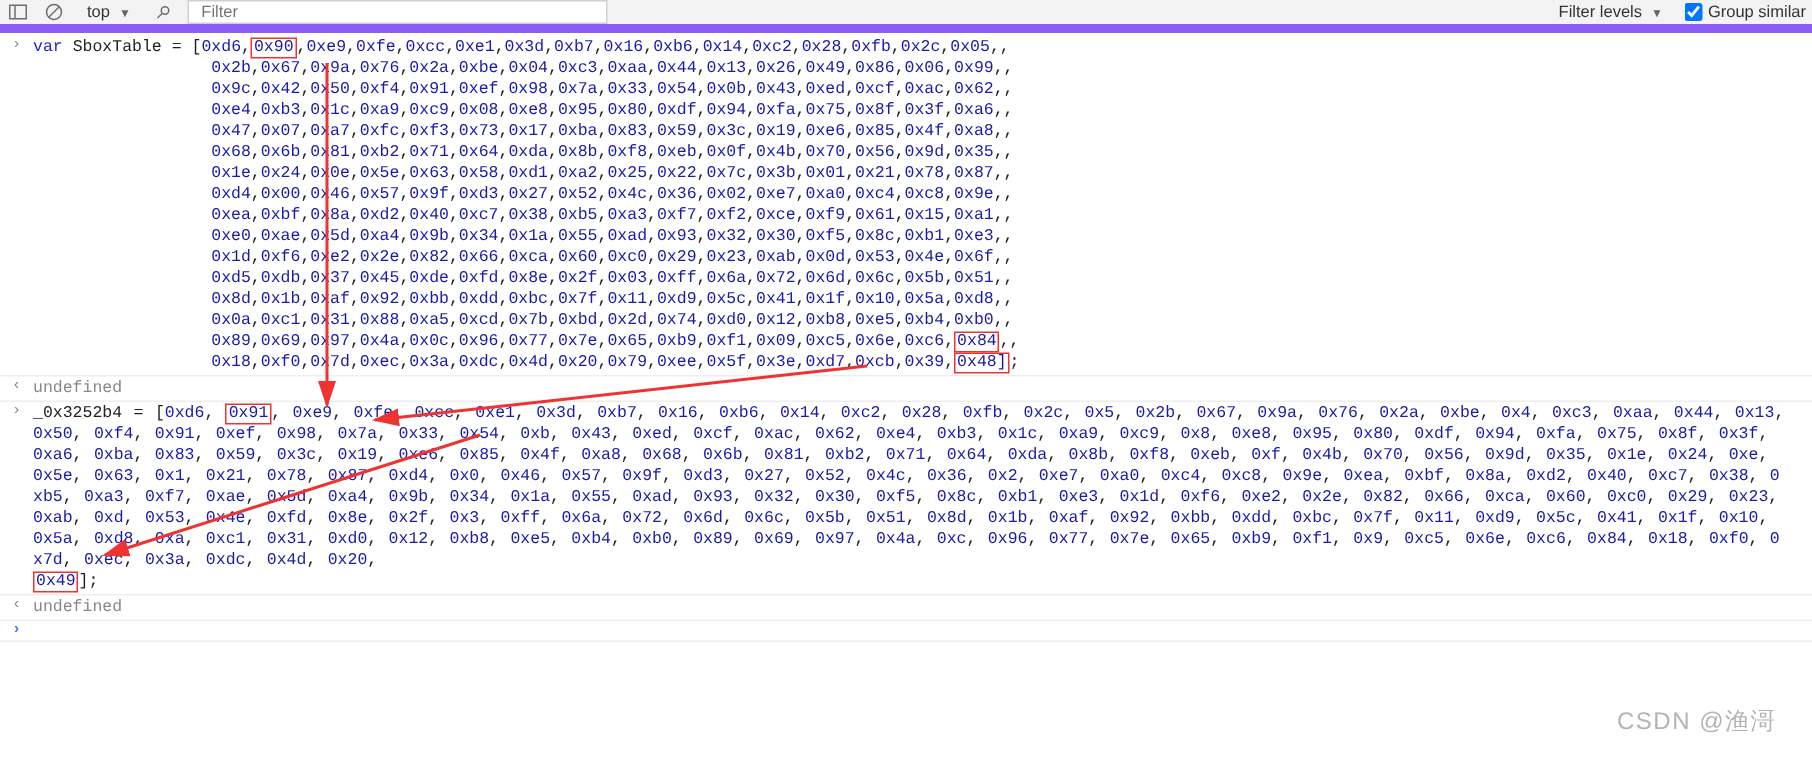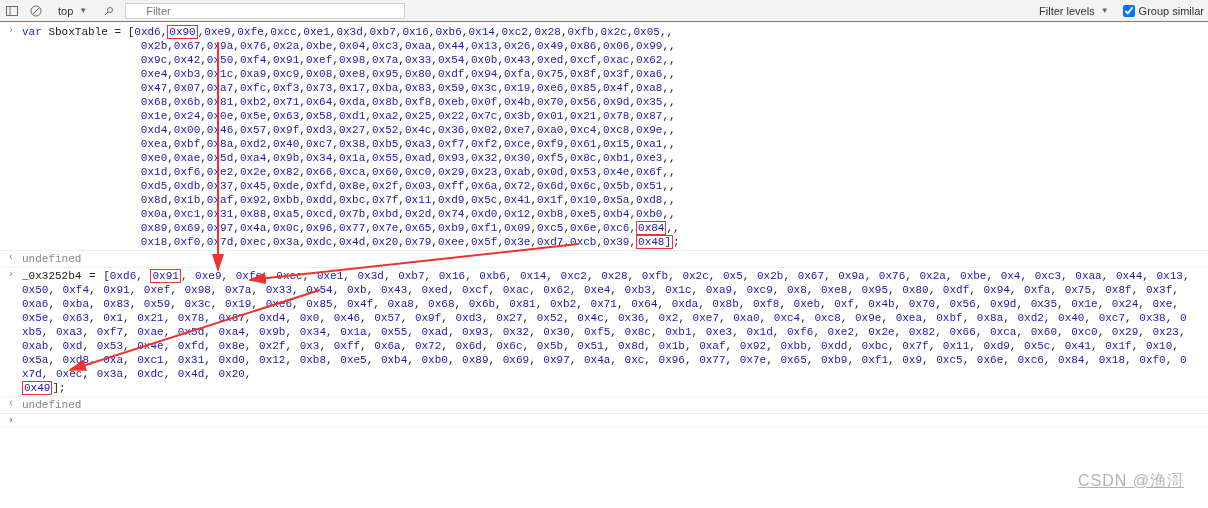--- a/index.html
+++ b/index.html
@@ -1,35 +1,35 @@
 <!DOCTYPE html>
 <html><head>
 <meta charset="utf-8">
 <style>
   * { box-sizing: border-box; margin: 0; padding: 0; }
   body { font-family: Consolas, "Courier New", monospace; font-size: 11px; background: #fff; color: #333; width: 1208px; height: 508px; overflow: hidden; position: relative; }
-  .toolbar { height: 22px; border-bottom: 1px solid #8b5cf6; display: flex; align-items: center; padding: 0 4px; gap: 8px; background: #f3f3f3; font-family: Arial, sans-serif; }
+  .toolbar { height: 22px; border-bottom: 6px solid #8b5cf6; display: flex; align-items: center; padding: 0 4px; gap: 8px; background: #f3f3f3; font-family: Arial, sans-serif; }
   .tb-icon { display: inline-flex; align-items: center; justify-content: center; width: 16px; height: 16px; color: #6e6e6e; cursor: pointer; }
   .tb-sel { font-size: 11px; color: #333; padding: 0 6px; display: flex; align-items: center; gap: 4px; cursor: pointer; }
-  .tb-input { border: 1px solid #d0d0d0; height: 16px; font-size: 11px; padding: 0 20px; width: 280px; background: #fff; color: #999; }
+  .tb-input { border: 1px solid #d0d0d0; height: 16px; font-size: 11px; padding: 0 8px; width: 280px; background: #fff; color: #999; }
   .tb-spacer { flex: 1; }
   .chk { width: 12px; height: 12px; }
   .console { padding: 2px 0 0 0; overflow: auto; height: calc(100% - 22px); }
   .row { display: flex; align-items: flex-start; border-bottom: 1px solid #eee; padding: 1px 0; }
   .gutter { width: 22px; text-align: center; color: #888; font-size: 10px; user-select: none; }
   .body { flex: 1; font-size: 11px; line-height: 14px; white-space: pre-wrap; word-break: break-all; padding-right: 18px; }
   .kw { color: #2222cc; }
   .vn { color: #222; }
   .hex { color: #1a1aa6; }
   .punct { color: #222; }
   .undef { color: #888; }
   .code2 .hex { color: #1a1aa6; }
   .code2 { word-spacing: 1px; }
   .hl { border: 1px solid #e33; padding: 0 1px; }
-  .watermark { position: absolute; right: 24px; bottom: 16px; color: rgba(160,160,160,0.8); font-size: 16px; font-family: Arial, sans-serif; letter-spacing: 1px; text-decoration: underline; }
+  .watermark { position: absolute; right: 24px; bottom: 16px; color: rgba(160,160,160,0.8); font-size: 16px; font-family: Arial, sans-serif; letter-spacing: 1px; }
   svg.arrow-overlay { position: absolute; top: 22px; left: 0; pointer-events: none; }
   .tri::after { content: "▼"; font-size: 8px; color: #666; margin-left: 2px; }
   .prompt-blue { color: #367cf1; font-weight: bold; }
 </style>
 </head>
 <body>
 
 <div class="toolbar">
   <span class="tb-icon">
       <svg width="12" height="12" viewBox="0 0 12 12">

